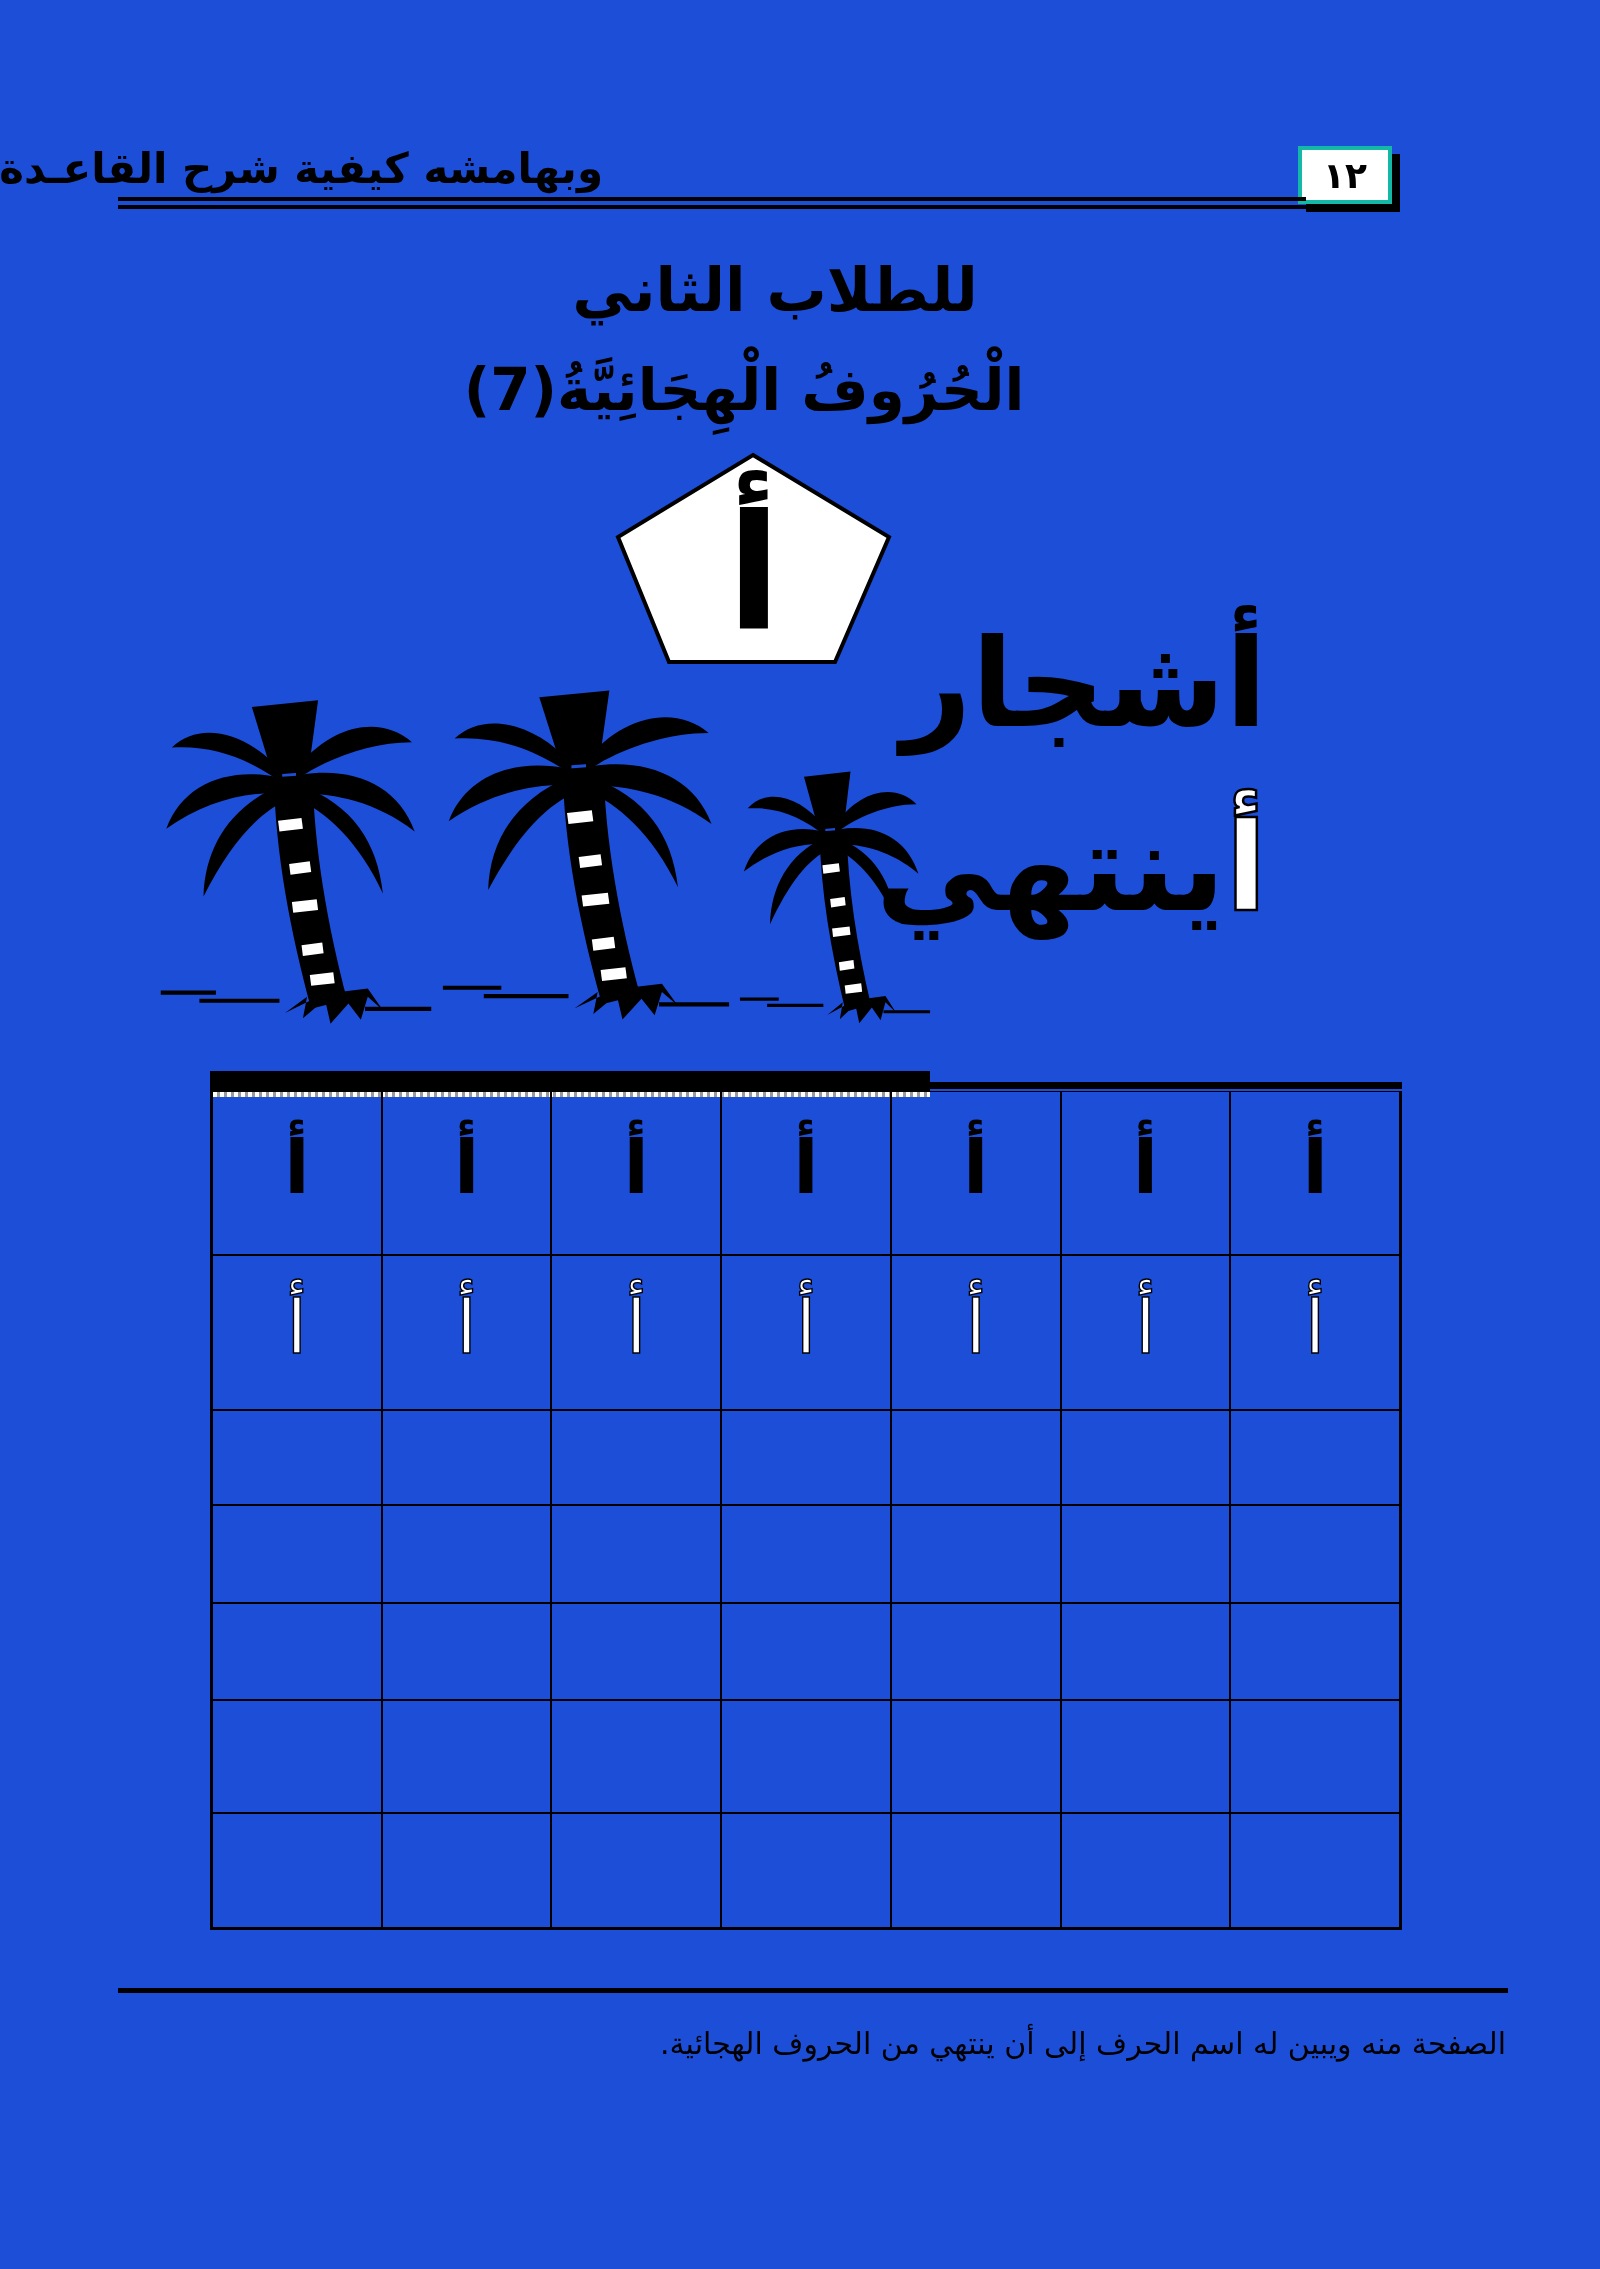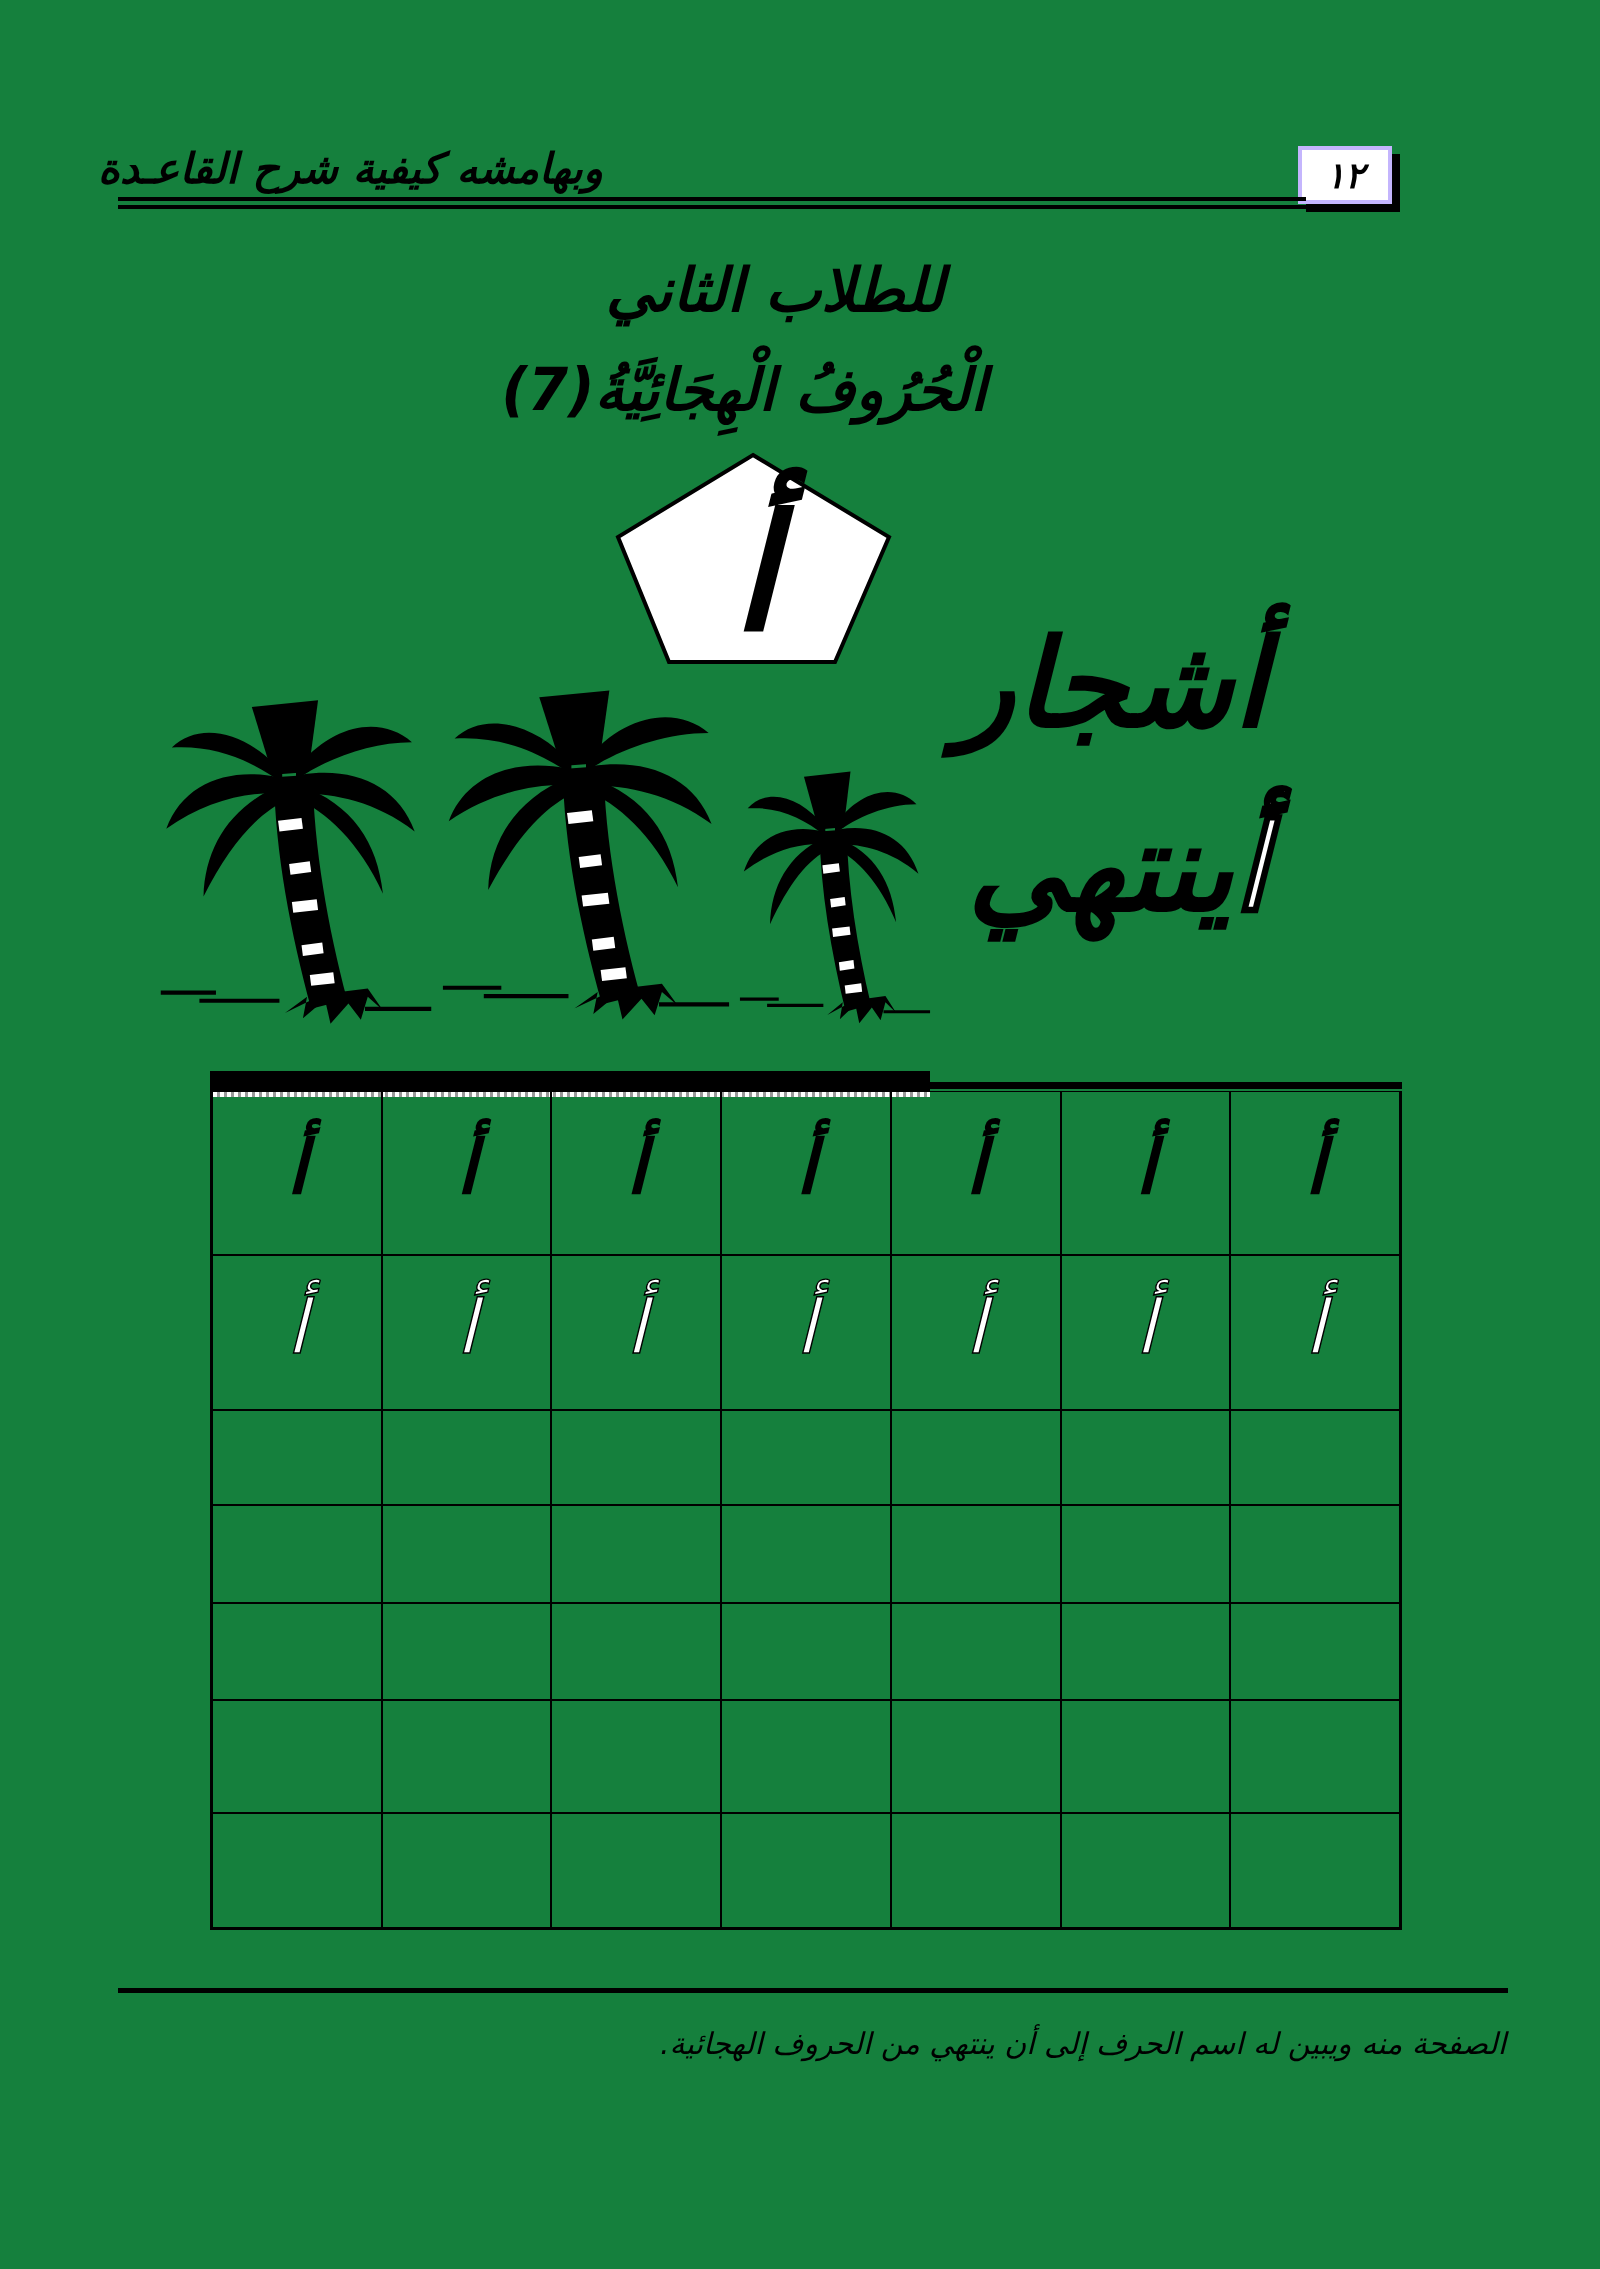--- a/index.html
+++ b/index.html
@@ -1,30 +1,30 @@
 <!DOCTYPE html>
 <html lang="ar"><head>
 <meta charset="utf-8">
 <style>
   html,body{margin:0;padding:0;background:#e8e8e8;}
   .page{
-    position:relative;width:1600px;height:2269px;background:#15803d;
-    font-family:"DejaVu Sans",sans-serif;color:#000;overflow:hidden;margin:0 auto;font-style:italic;
+    position:relative;width:1600px;height:2269px;background:#1d4ed8;
+    font-family:"DejaVu Sans",sans-serif;color:#000;overflow:hidden;margin:0 auto;
   }
   
   .margin-note{
     position:absolute;right:997px;top:144px;direction:rtl;white-space:nowrap;
     font-size:42px;font-weight:bold;letter-spacing:0px;
   }
   .rule{position:absolute;left:118px;width:1188px;height:4px;background:#000;}
   .rule.r1{top:197px;}
   .rule.r2{top:205px;}
   .pagenum-box{
     position:absolute;left:1298px;top:146px;width:86px;height:50px;
-    border:4px solid #c4b5fd;box-shadow:8px 8px 0 #000;background:#fff;
+    border:4px solid #14b8a6;box-shadow:8px 8px 0 #000;background:#fff;
     display:flex;align-items:center;justify-content:center;
     font-size:36px;font-weight:bold;
   }
   
   .chapter-title{
     position:absolute;left:475px;top:254px;width:600px;text-align:center;
     direction:rtl;font-size:60px;font-weight:bold;line-height:1.2;
   }
   .chapter-subtitle{
     position:absolute;left:444px;top:346px;width:600px;text-align:center;

